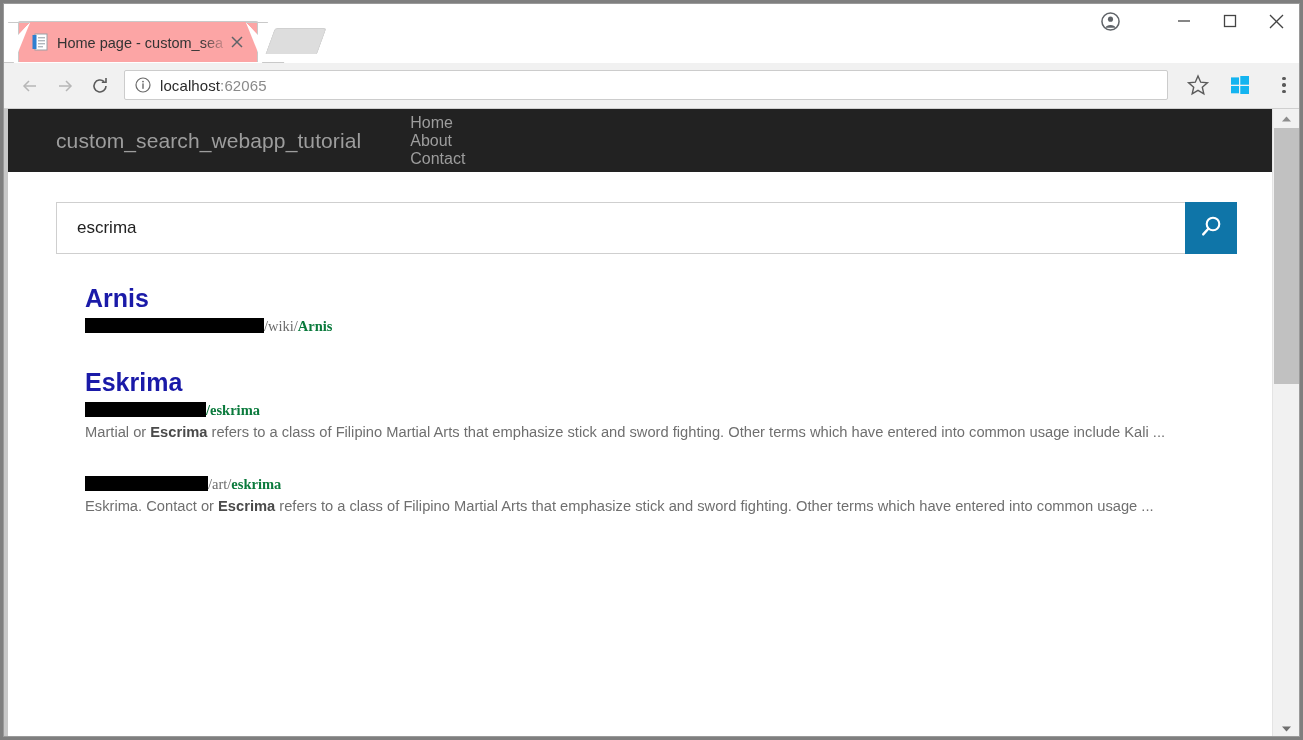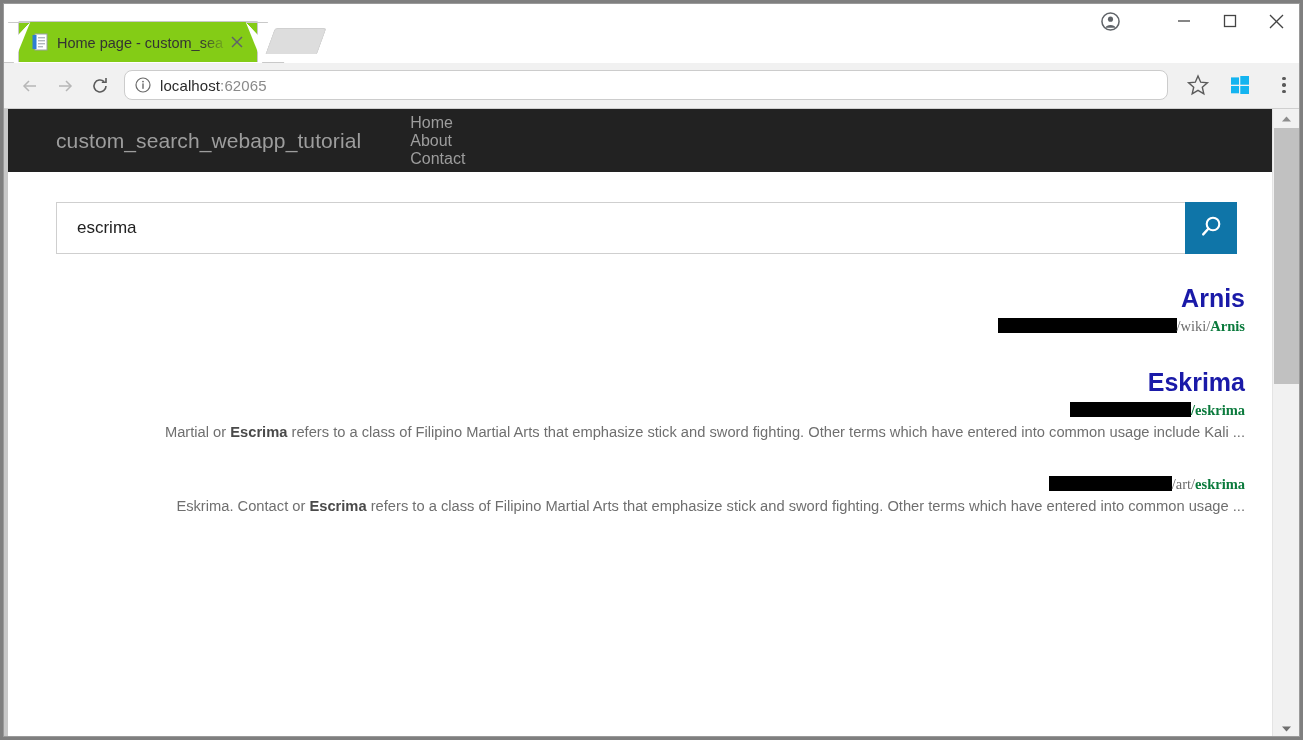--- a/index.html
+++ b/index.html
@@ -34,21 +34,21 @@
     background: #ffffff;
     border-bottom: 1px solid #ffffff;
   }
 
   .tab {
     position: absolute;
     left: 14px;
     top: 17px;
     width: 240px;
     height: 41px;
-    background: #84cc16;
+    background: #fca5a5;
     border: 1px solid #c9c9c9;
     border-bottom: none;
     border-radius: 2px 2px 0 0;
     box-sizing: border-box;
     transform: skewX(0deg);
   }
   .tab::before {
     content: "";
     position: absolute;
     left: -19px;
@@ -169,21 +169,21 @@
   .nav-btn.first { margin-left: 8px; }
 
   .omnibox {
     position: absolute;
     left: 120px;
     top: 7px;
     width: 1044px;
     height: 30px;
     background: #ffffff;
     border: 1px solid #cccccc;
-    border-radius: 8px;
+    border-radius: 2px;
     box-sizing: border-box;
     display: flex;
     align-items: center;
     cursor: text;
   }
   .omnibox-info {
     margin-left: 10px;
     margin-right: 9px;
     display: flex;
     align-items: center;
@@ -311,21 +311,20 @@
     display: flex;
     align-items: center;
     justify-content: center;
     padding: 0;
   }
 
   
   .results {
     margin: 29px 0 0 77px;
     width: 1160px;
-    text-align: right;
   }
   .result { margin-bottom: 32px; }
 
   .result-title {
     font-size: 25px;
     color: #1a1aa8;
     line-height: 30px;
     margin: 0 0 4px 0;
     cursor: pointer;
     font-weight: normal;

